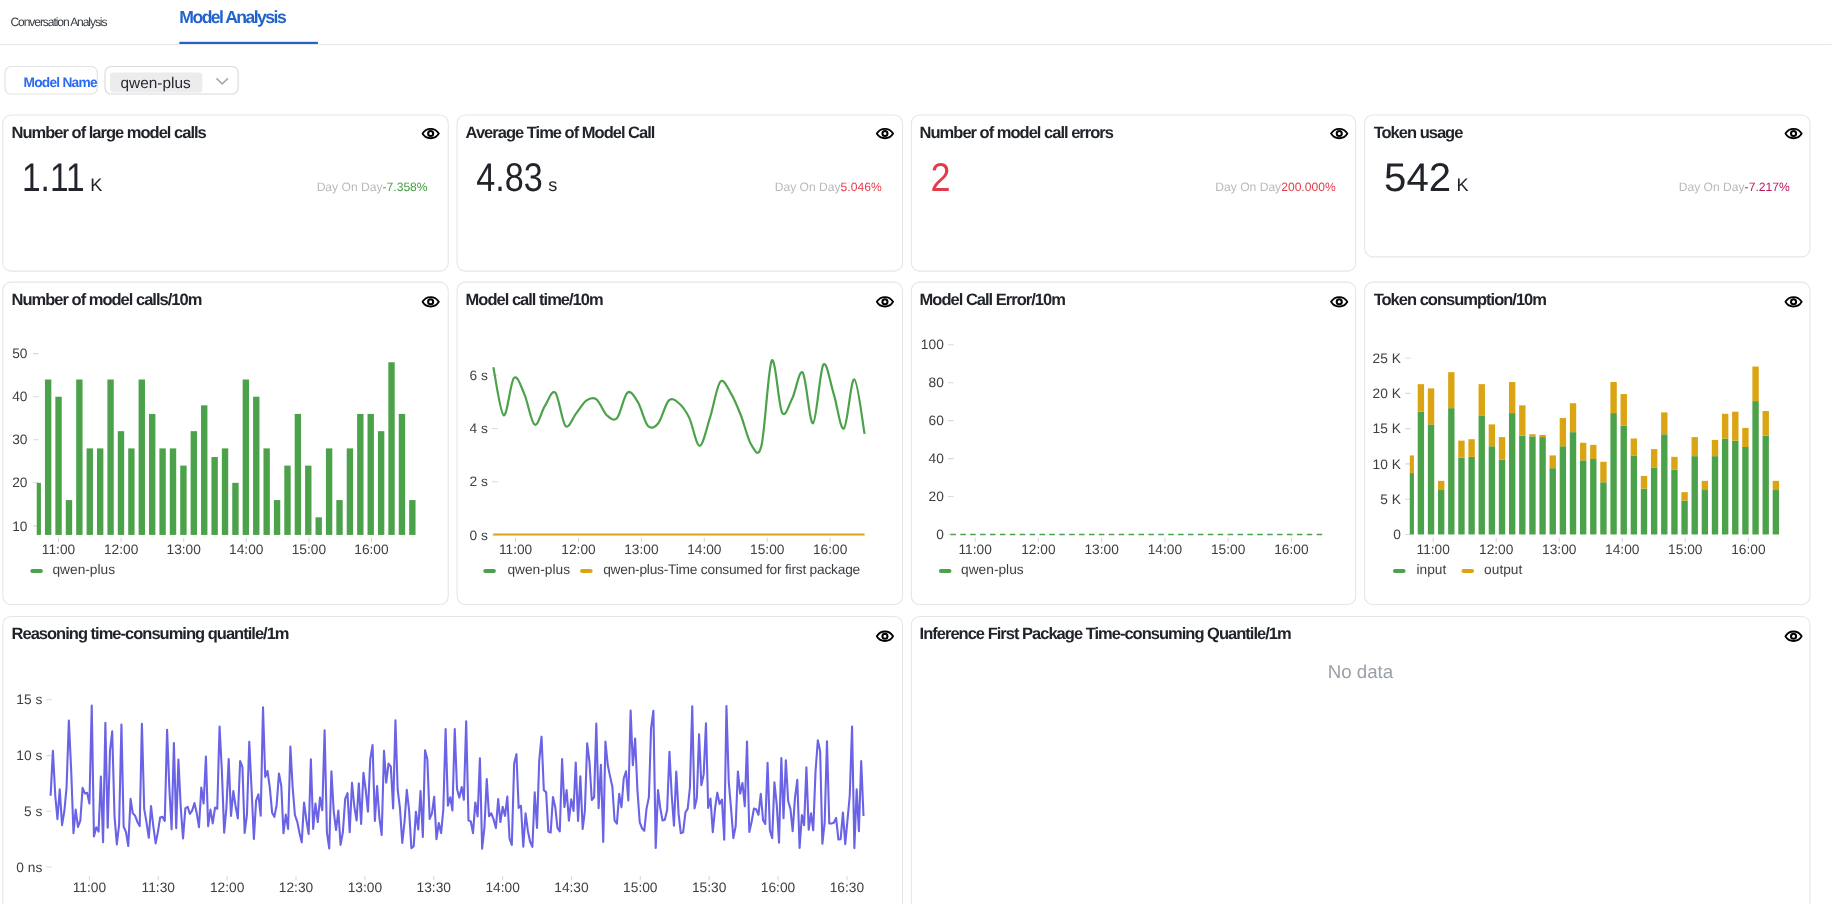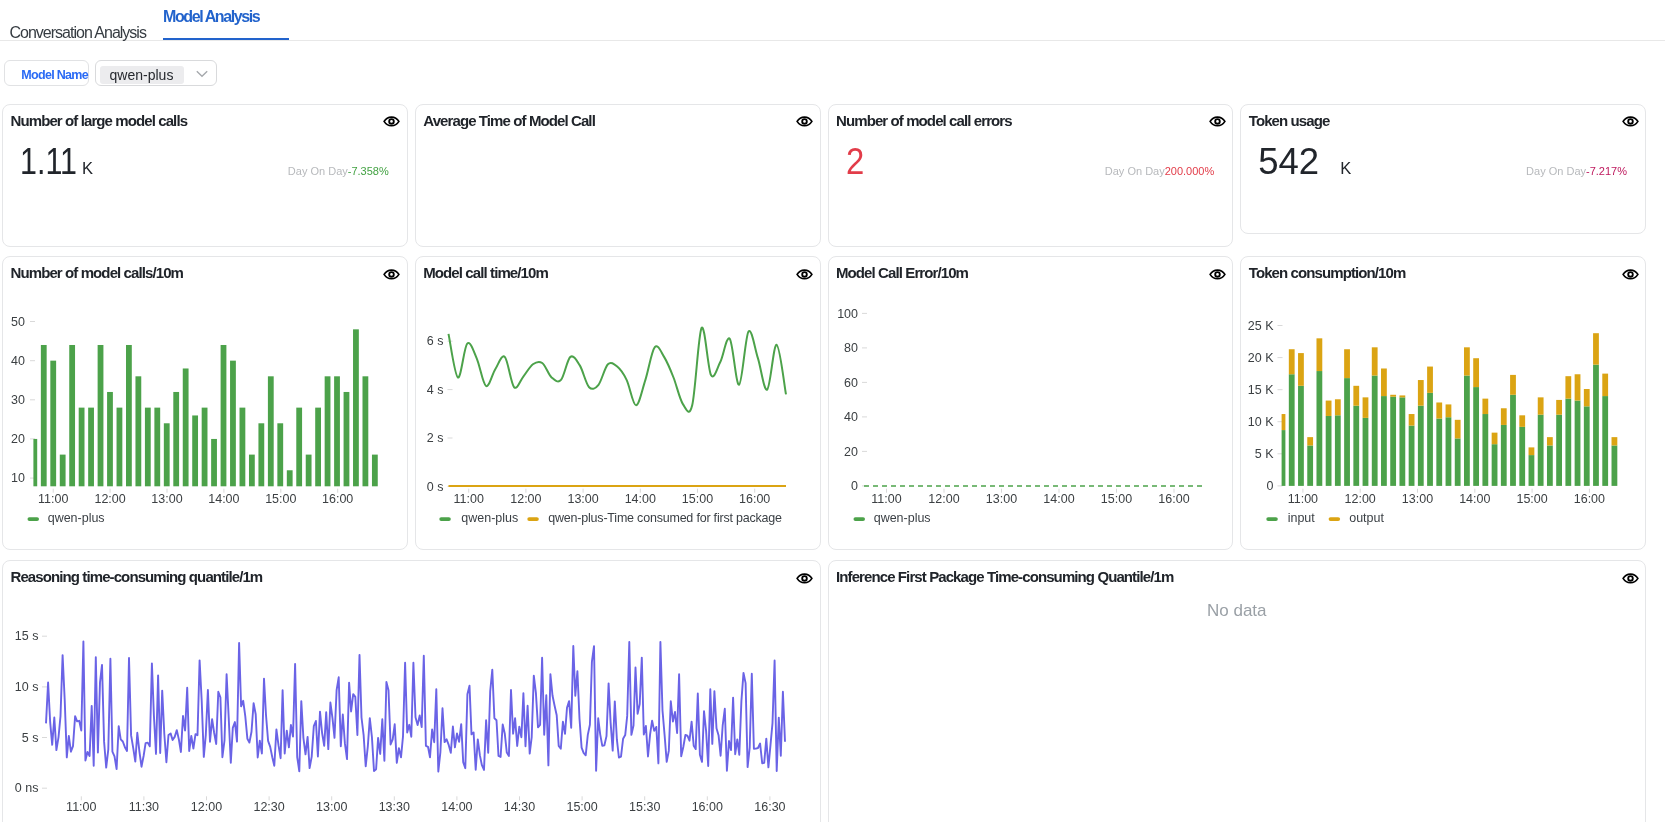--- a/index.html
+++ b/index.html
@@ -1,17 +1,17 @@
 <!DOCTYPE html>
 <html><head><meta charset="utf-8"><title>Model Analysis</title>
 <style>
 * { margin:0; padding:0; box-sizing:border-box; }
 html,body { width:1665px; height:822px; background:#fff; font-family:"Liberation Sans",sans-serif; overflow:hidden; }
 .tabs { position:absolute; left:0; top:0; width:1665px; height:41px; border-bottom:1px solid #e8e8e8; }
-.tab1 { position:absolute; left:9.5px; top:16px; line-height:34px; font-size:16px; letter-spacing:-1px; color:#363c42; }
+.tab1 { position:absolute; left:9.5px; top:4px; line-height:34px; font-size:11px; letter-spacing:-1px; color:#363c42; }
 .tab2 { position:absolute; left:163px; top:0; width:126px; height:40px; text-align:left; line-height:34px; font-size:16px; font-weight:700; letter-spacing:-1.4px; color:#2263cc; border-bottom:2.5px solid #2263cc; }
 .flabel { position:absolute; left:4px; top:60px; width:85px; height:26px; border:1px solid #e1e2e4; border-radius:6px; font-size:12.5px; font-weight:700; letter-spacing:-0.7px; color:#2a6af5; text-align:right; line-height:24px; padding-top:2px; }
 .fselect { position:absolute; left:94.5px; top:60px; width:122.5px; height:26px; border:1px solid #d9dadc; border-radius:6px; background:#fff; }
 .ftag { position:absolute; left:4px; top:5px; width:84px; height:18px; background:#ececee; border-radius:3px; font-size:14px; color:#26292e; text-align:center; line-height:18px; }
 .card { position:absolute; background:#fff; border:1px solid #e5e6e8; border-radius:8px; }
 .ctitle { position:absolute; left:7.5px; top:7px; font-size:15px; font-weight:700; letter-spacing:-0.9px; color:#20242a; }
 .eye { position:absolute; right:6.5px; top:9.5px; }
 .bigrow { position:absolute; left:17px; right:18px; top:36px; }
 .bignum { display:inline-block; font-size:36.5px; color:#21252b; transform-origin:left bottom; }
 .unit { font-size:16.5px; color:#21252b; margin-left:5px; }
@@ -41,37 +41,39 @@
     </svg>
 <div class="bigrow"><span class="bignum" style="color:#21252b;transform:scaleX(0.834);margin-right:-11.3px">1.11</span><span class="unit">K</span>
 <span class="dod">Day On Day<span style="color:#43a243">-7.358%</span></span></div>
 </div>
 <div class="card" style="left:414.75px;top:103.5px;width:405.75px;height:143.7px">
 <div class="ctitle">Average Time of Model Call</div>
     <svg class="eye" width="17" height="15" viewBox="0 0 17 15">
       <path d="M8.5 3.1 C5.0 3.1 2.3 5.4 1.1 7.4 C2.3 9.4 5.0 11.7 8.5 11.7 C12.0 11.7 14.7 9.4 15.9 7.4 C14.7 5.4 12.0 3.1 8.5 3.1 Z" fill="none" stroke="#000" stroke-width="1.65"></path>
       <circle cx="8.5" cy="7.4" r="2.3" fill="none" stroke="#000" stroke-width="1.85"></circle>
     </svg>
+<div class="bigrow"><span class="bignum" style="color:#21252b;transform:scaleX(0.852);margin-right:-10.5px">4.83</span><span class="unit">s</span>
+<span class="dod">Day On Day<span style="color:#e23c49">5.046%</span></span></div>
 </div>
 <div class="card" style="left:827.5px;top:103.5px;width:405.75px;height:143.7px">
 <div class="ctitle">Number of model call errors</div>
     <svg class="eye" width="17" height="15" viewBox="0 0 17 15">
       <path d="M8.5 3.1 C5.0 3.1 2.3 5.4 1.1 7.4 C2.3 9.4 5.0 11.7 8.5 11.7 C12.0 11.7 14.7 9.4 15.9 7.4 C14.7 5.4 12.0 3.1 8.5 3.1 Z" fill="none" stroke="#000" stroke-width="1.65"></path>
       <circle cx="8.5" cy="7.4" r="2.3" fill="none" stroke="#000" stroke-width="1.85"></circle>
     </svg>
 <div class="bigrow"><span class="bignum" style="color:#e23c49;transform:scaleX(0.9);margin-right:-2px">2</span>
 <span class="dod">Day On Day<span style="color:#e23c49">200.000%</span></span></div>
 </div>
 <div class="card" style="left:1240.25px;top:103.5px;width:405.75px;height:130px">
 <div class="ctitle">Token usage</div>
     <svg class="eye" width="17" height="15" viewBox="0 0 17 15">
       <path d="M8.5 3.1 C5.0 3.1 2.3 5.4 1.1 7.4 C2.3 9.4 5.0 11.7 8.5 11.7 C12.0 11.7 14.7 9.4 15.9 7.4 C14.7 5.4 12.0 3.1 8.5 3.1 Z" fill="none" stroke="#000" stroke-width="1.65"></path>
       <circle cx="8.5" cy="7.4" r="2.3" fill="none" stroke="#000" stroke-width="1.85"></circle>
     </svg>
-<div class="bigrow"><span class="bignum" style="color:#21252b;transform:scaleX(1.0);margin-right:16px">542</span><span class="unit">K</span>
+<div class="bigrow"><span class="bignum" style="color:#21252b;transform:scaleX(1.0);margin-right:0px">542</span><span class="unit">K</span>
 <span class="dod">Day On Day<span style="color:#be185d">-7.217%</span></span></div>
 </div>
 <div class="card" style="left:2px;top:256.3px;width:405.75px;height:294.1px">
 <div class="ctitle">Number of model calls/10m</div>
     <svg class="eye" width="17" height="15" viewBox="0 0 17 15">
       <path d="M8.5 3.1 C5.0 3.1 2.3 5.4 1.1 7.4 C2.3 9.4 5.0 11.7 8.5 11.7 C12.0 11.7 14.7 9.4 15.9 7.4 C14.7 5.4 12.0 3.1 8.5 3.1 Z" fill="none" stroke="#000" stroke-width="1.65"></path>
       <circle cx="8.5" cy="7.4" r="2.3" fill="none" stroke="#000" stroke-width="1.85"></circle>
     </svg>
 <div class="chart"><svg width="405.75" height="294.1" viewBox="0 0 405.75 294.1">
         <text x="22" y="68.7" text-anchor="end" class="ax">50</text>

